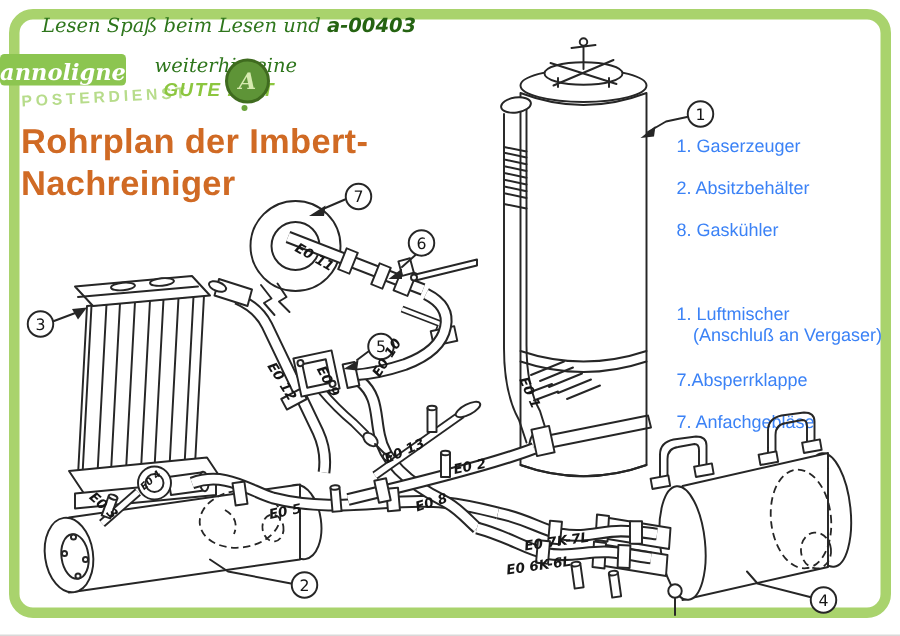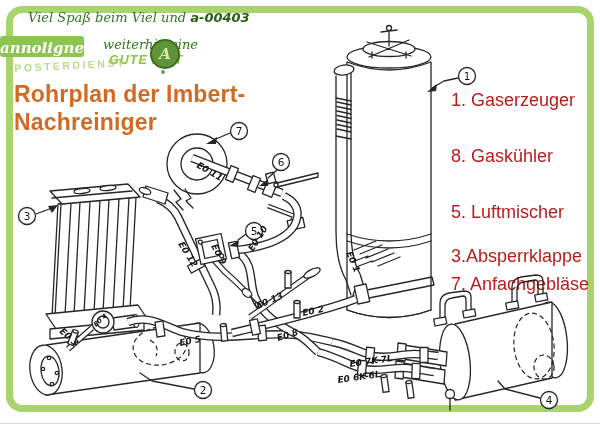--- a/index.html
+++ b/index.html
@@ -19,21 +19,21 @@
   .slogan2{position:absolute;left:109px;top:53px;font:italic bold 12.5px "Liberation Sans",sans-serif;
            color:#8cc63f;letter-spacing:1px;white-space:nowrap;}
   .monogram{position:absolute;left:150px;top:39px;width:26px;height:26px;border-radius:50%;
             background:#5e9437;border:2px solid #3f6b1f;color:#d7eab0;display:flex;align-items:center;
             justify-content:center;font:italic bold 15px "DejaVu Serif",serif;}
   .monodot{position:absolute;left:161px;top:70px;width:4px;height:4px;border-radius:50%;background:#6aa33c;}
   
   .title{position:absolute;left:14px;top:80px;font-size:23px;font-weight:bold;color:#d06a24;
          line-height:28px;letter-spacing:0.2px;}
   
-  .legend-item{position:absolute;left:451px;font-size:18px;color:#b91c1c;white-space:nowrap;}
+  .legend-item{position:absolute;left:451px;font-size:12px;color:#3b82f6;white-space:nowrap;}
   .legend-item .l2{display:block;margin-left:11px;}
   svg{position:absolute;left:0;top:0;}
   .ln{fill:none;stroke:#262626;stroke-width:1.3;stroke-linecap:round;stroke-linejoin:round}
   .fw{fill:#fff;stroke:#262626;stroke-width:1.3;stroke-linejoin:round}
   .po{fill:none;stroke:#262626;stroke-width:8.5}
   .pi{fill:none;stroke:#fff;stroke-width:5.8}
   .po2{fill:none;stroke:#262626;stroke-width:6}
   .pi2{fill:none;stroke:#fff;stroke-width:3.6}
   .ro{fill:none;stroke:#262626;stroke-width:4.6}
   .ri{fill:none;stroke:#fff;stroke-width:2.4}
@@ -42,39 +42,41 @@
   .plabel-sm{font:italic bold 6.5px "DejaVu Sans",sans-serif;fill:#161616}
   .cnum{font:10.5px "DejaVu Sans",sans-serif;fill:#161616;text-anchor:middle}
   .arrow{fill:#262626;stroke:none}
 </style>
 </head>
 <body>
 
 <div class="page">
   <div class="frame"></div>
 
-  <div class="tagline"><span>Viel Spaß beim Viel und </span><b>a-00403</b></div>
+  <div class="tagline"><span>Lesen Spaß beim Lesen und </span><b>a-00403</b></div>
   <div class="logobox">annoligne</div>
   <div class="logosub">POSTERDIENST</div>
   <div class="slogan1">weiterhin eine</div>
   <div class="slogan2">GUTE ZEIT</div>
   <div class="monogram">A</div>
   <div class="monodot"></div>
 
   <div class="title">
     <div>Rohrplan der Imbert-</div>
     <div>Nachreiniger</div>
   </div>
 
   <div class="legend-item" style="top:90px">1. Gaserzeuger</div>
+  <div class="legend-item" style="top:118px">2. Absitzbehälter</div>
   <div class="legend-item" style="top:146px">8. Gaskühler</div>
   <div class="legend-item" style="top:202px">
-    <span>5. Luftmischer</span>
+    <span>1. Luftmischer</span>
+    <span class="l2">(Anschluß an Vergaser)</span>
   </div>
-  <div class="legend-item" style="top:246px">3.Absperrklappe</div>
+  <div class="legend-item" style="top:246px">7.Absperrklappe</div>
   <div class="legend-item" style="top:274px">7. Anfachgebläse</div>
 
   <svg width="600" height="424" viewBox="0 0 600 424">
 
     <g>
       <path class="fw" d="M347,62 Q389,78 431,62 L431,310 Q389,325 347,310 Z"></path>
       <path class="ln" d="M347,310 Q389,325 431,310"></path>
       <ellipse class="fw" cx="389" cy="57" rx="42" ry="11"></ellipse>
       <ellipse class="fw" cx="389" cy="49" rx="26" ry="7.5"></ellipse>
       <g>

